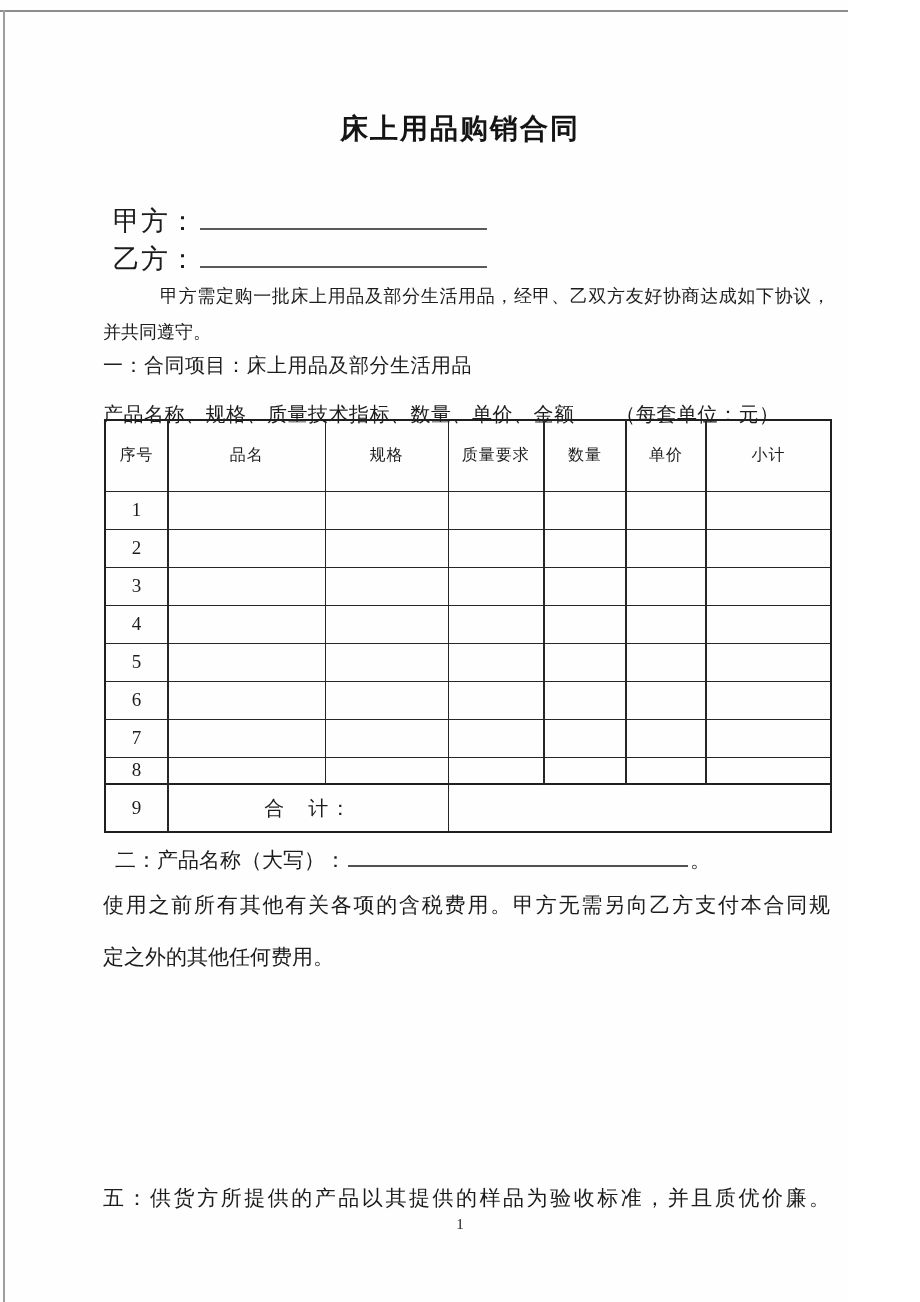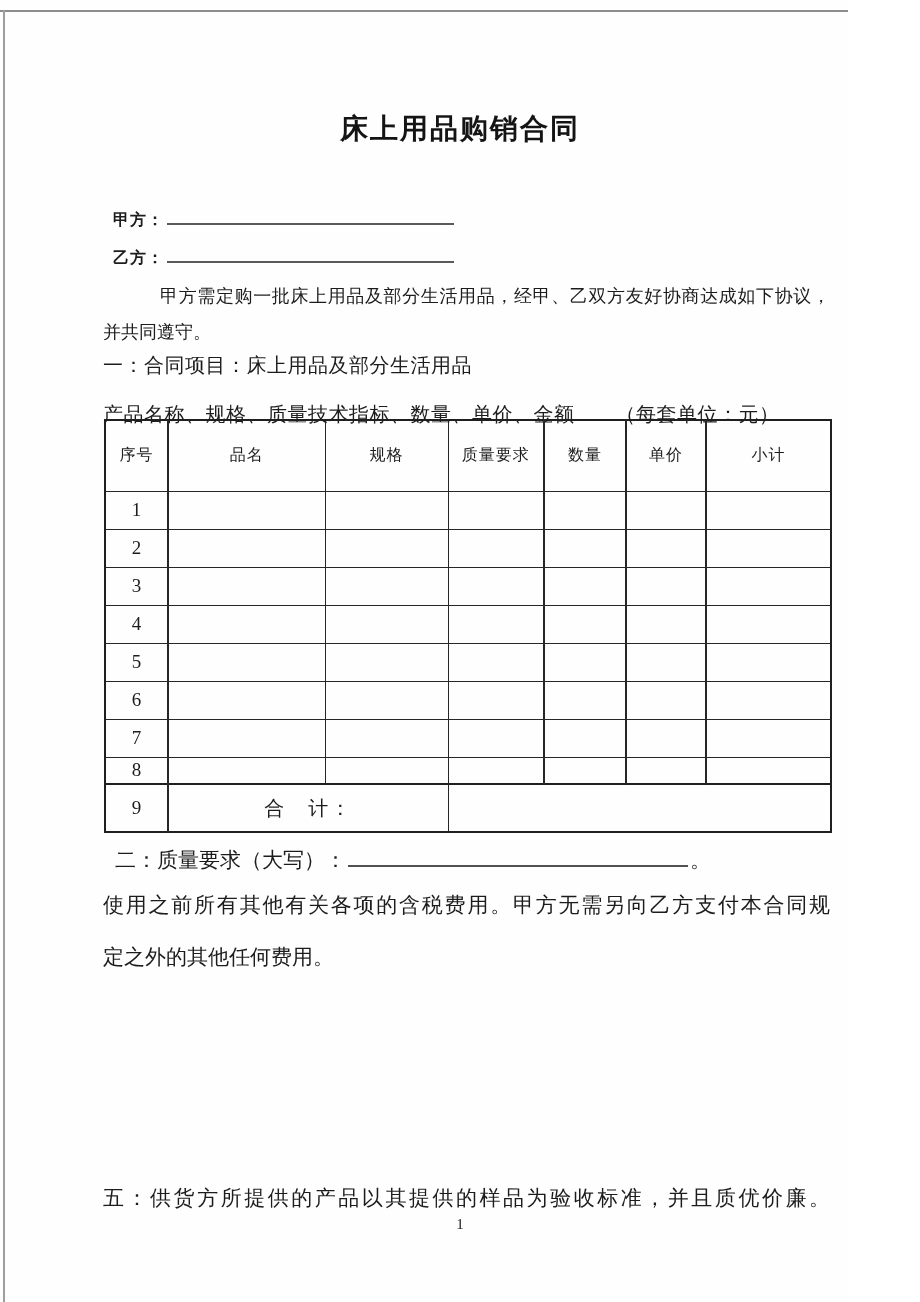--- a/index.html
+++ b/index.html
@@ -24,23 +24,22 @@
     width: 2px; height: 1292px; background: #9e9e9e;
   }
   .title {
     position: absolute; top: 110px; left: 0; width: 920px;
     text-align: center;
     font-size: 28px; font-weight: bold; letter-spacing: 2px;
     color: #141414;
   }
   .party {
     position: absolute; left: 113px;
-    font-size: 16px; letter-spacing: 1px;
+    font-size: 27px; letter-spacing: 1px;
     white-space: nowrap;
-    font-weight: bold;
   }
   .party-a { top: 203px; }
   .party-b { top: 241px; }
   .blank-line {
     display: inline-block;
     width: 287px; height: 22px;
     border-bottom: 2px solid #5a5a5a;
     margin-left: 3px;
     vertical-align: baseline;
   }
@@ -217,21 +216,21 @@
       </tr>
       <tr class="row-total">
         <td class="c1">9</td>
         <td class="total-label" colspan="2">合　计：</td>
         <td colspan="4"></td>
       </tr>
     </tbody>
   </table>
 
   <div class="sec2 block">
-    <span>二：质量要求（大写）：</span><span class="blank-amount"></span><span>。</span>
+    <span>二：产品名称（大写）：</span><span class="blank-amount"></span><span>。</span>
   </div>
 
   <div class="block clause sec3">
     <div class="jline">使用之前所有其他有关各项的含税费用。甲方无需另向乙方支付本合同规</div>
     <div>定之外的其他任何费用。</div>
   </div>
 
 
   <div class="block clause sec5">
     <div class="jline">五：供货方所提供的产品以其提供的样品为验收标准，并且质优价廉。</div>

